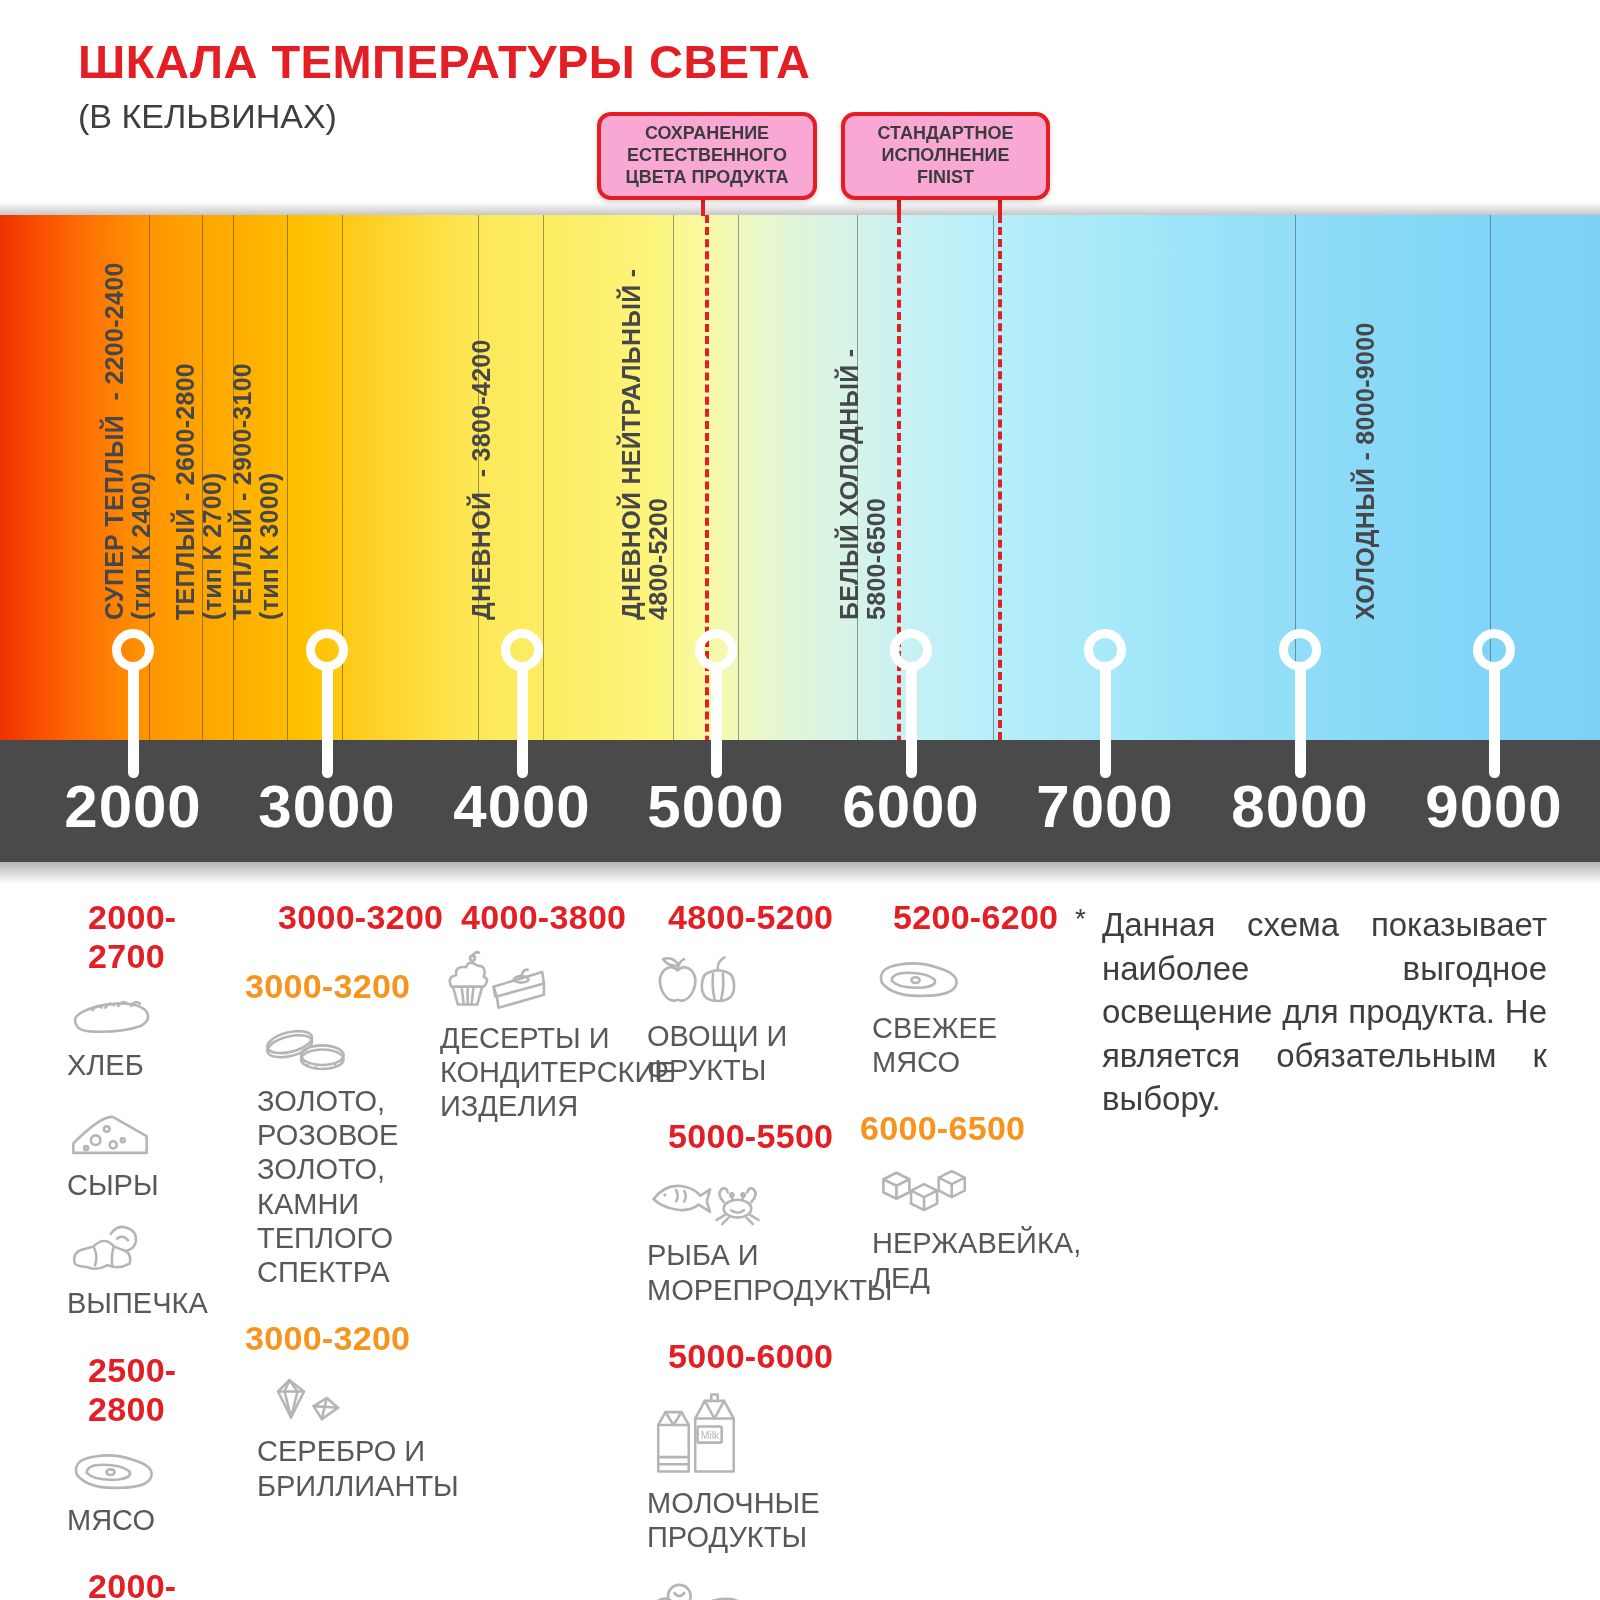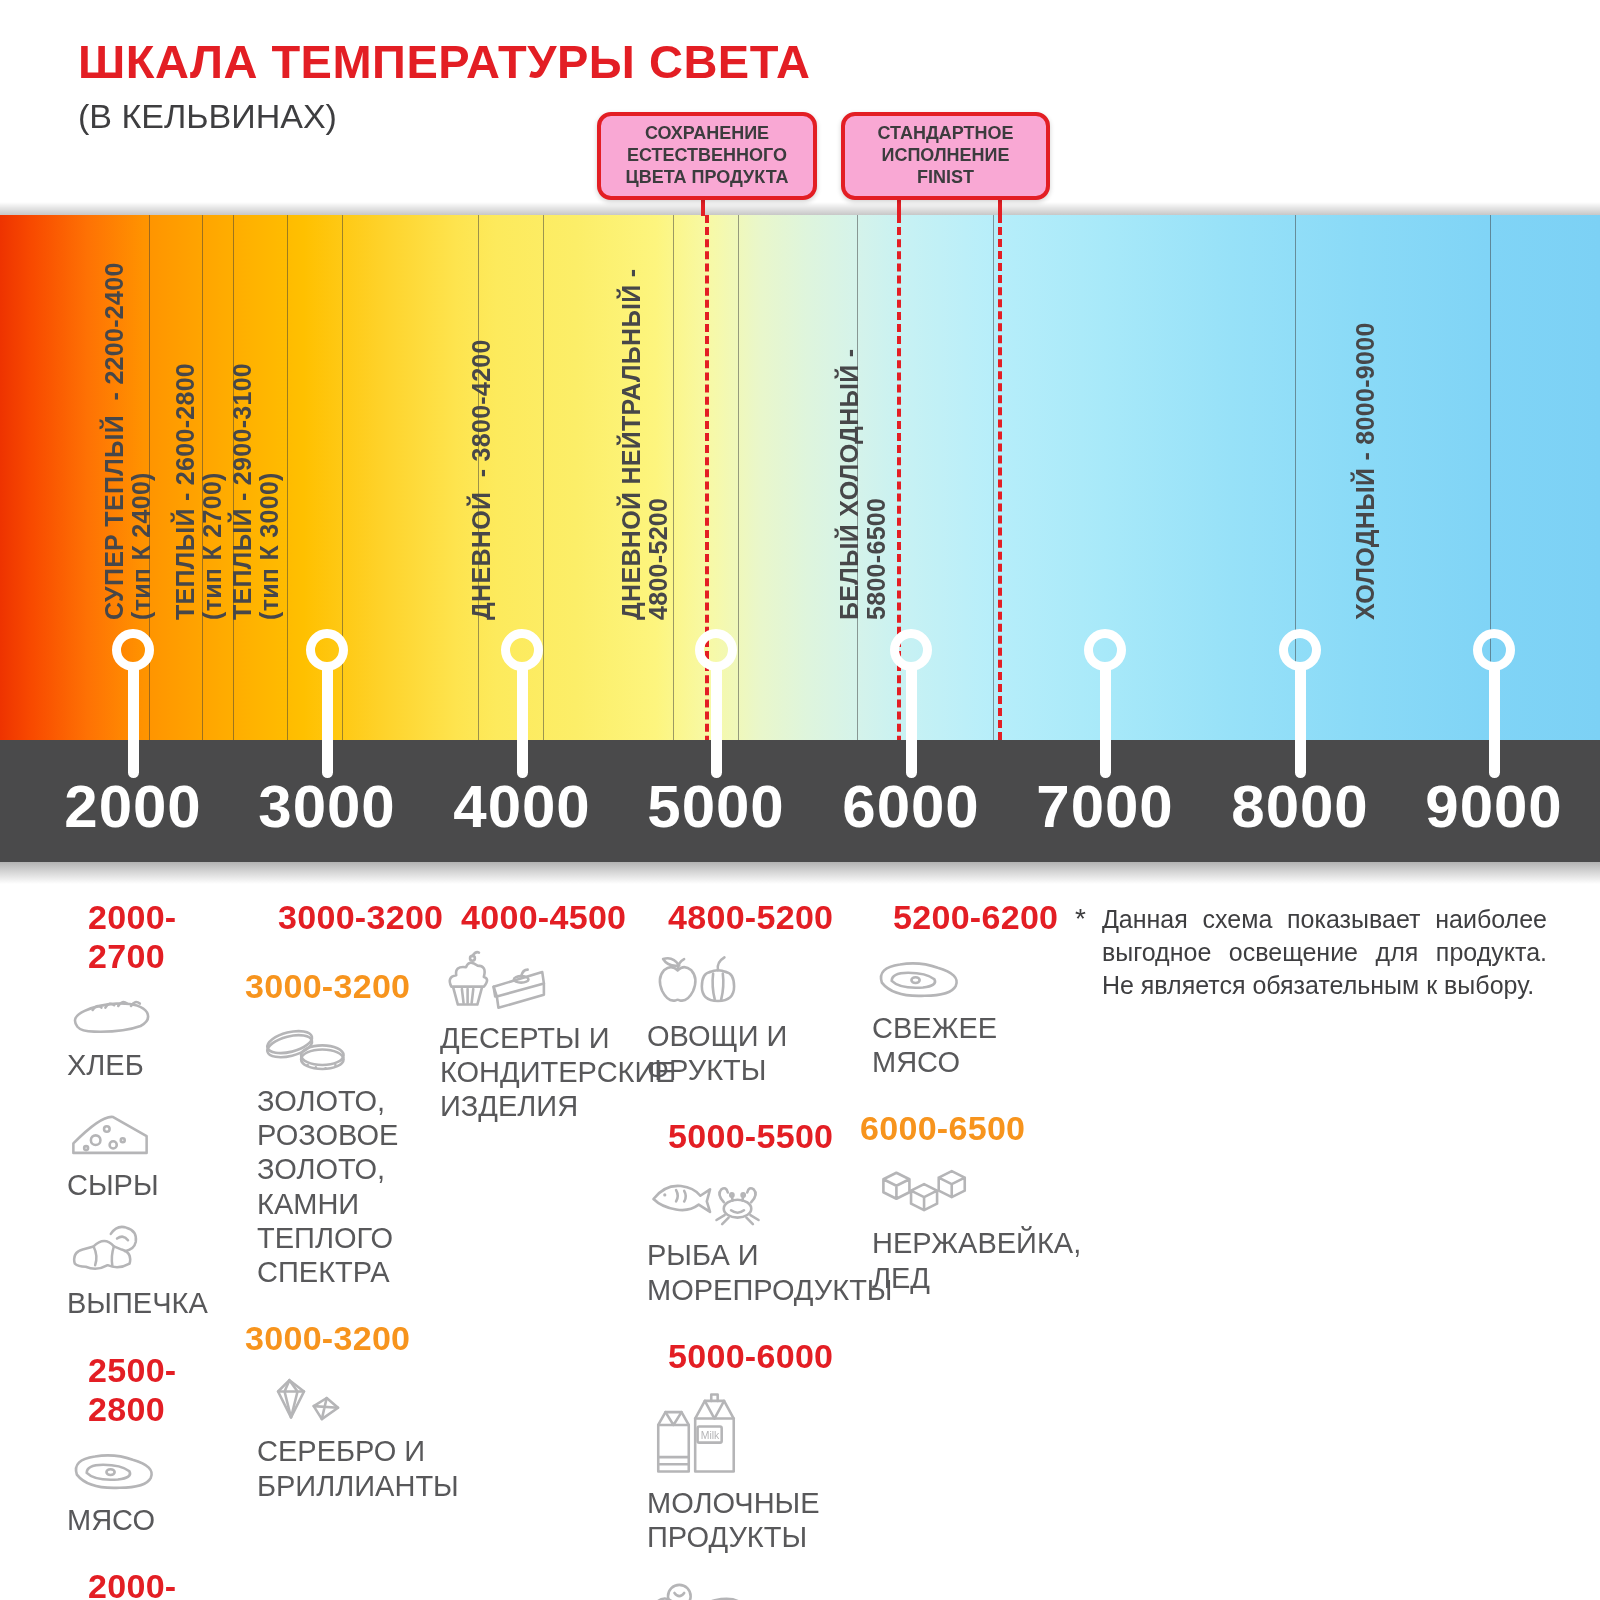--- a/index.html
+++ b/index.html
@@ -53,21 +53,21 @@
   .range-header.red{color:#e31e24;margin-left:33px;}
   .range-header.orange{color:#f7941d;}
   .legend-group{margin-bottom:30px;}
   .legend-item{margin-bottom:16px;padding-left:12px;}
   .legend-icon{display:block;margin-bottom:4px;}
   .legend-label{font-size:29px;color:#58585a;line-height:1.18;white-space:pre-line;}
 
   
   .note{position:absolute;left:1075px;top:903px;width:472px;display:flex;z-index:2;}
   .note-star{font-size:28px;color:#3e3e40;margin-right:16px;flex:0 0 auto;}
-  .note-text{font-size:25px;color:#3e3e40;line-height:1.32;text-align:justify;text-align-last:left;}
+  .note-text{font-size:33px;color:#3e3e40;line-height:1.32;text-align:justify;text-align-last:left;}
 </style>
 </head>
 <body>
 
 <div id="canvas" data-interactable="false">
   <div class="title" data-interactable="false">ШКАЛА ТЕМПЕРАТУРЫ СВЕТА</div>
   <div class="subtitle" data-interactable="false">(В КЕЛЬВИНАХ)</div>
 
   <div class="callout c1" data-interactable="false">СОХРАНЕНИЕ
 ЕСТЕСТВЕННОГО
@@ -222,21 +222,21 @@
                 <path d="M26 26 L58 26 M40 12 L34 26 L42 58 M40 12 L50 26 L42 58"></path>
                 <path d="M70 44 L86 34 L100 46 L80 60 Z"></path>
                 <path d="M70 44 L100 46 M86 34 L80 60"></path>
               </svg></span>
             <div class="legend-label" data-interactable="false">СЕРЕБРО И<br>БРИЛЛИАНТЫ</div>
           </div>
         </div>
       </div>
       <div class="legend-col" data-interactable="false" style="left:428px;width:210px">
         <div class="legend-group" data-interactable="false">
-          <div class="range-header red" data-interactable="false">4000-4500</div>
+          <div class="range-header red" data-interactable="false">4000-3800</div>
           <div class="legend-item" data-interactable="false">
             <span class="legend-icon" data-interactable="false"><svg width="112" height="64" viewBox="0 0 138 78" fill="none" stroke="#b5b5b7" stroke-width="3.2" stroke-linecap="round" stroke-linejoin="round">
                 <path d="M16 46 L22 68 L46 68 L52 46 Z"></path>
                 <path d="M27 49 L29 66 M34 49 L34 66 M41 49 L39 66"></path>
                 <path d="M14 46 Q8 34 20 32 Q18 20 32 22 Q36 12 46 20 Q58 20 54 34 Q62 36 54 46 Z"></path>
                 <circle cx="40" cy="11" r="3"></circle>
                 <path d="M40 8 q4 -6 8 -4"></path>
                 <path d="M66 46 L126 28 L128 42 L70 58 Z"></path>
                 <path d="M70 58 L72 72 L128 56 L128 42 M66 46 L68 58"></path>
                 <ellipse cx="100" cy="37" rx="9" ry="4"></ellipse>

